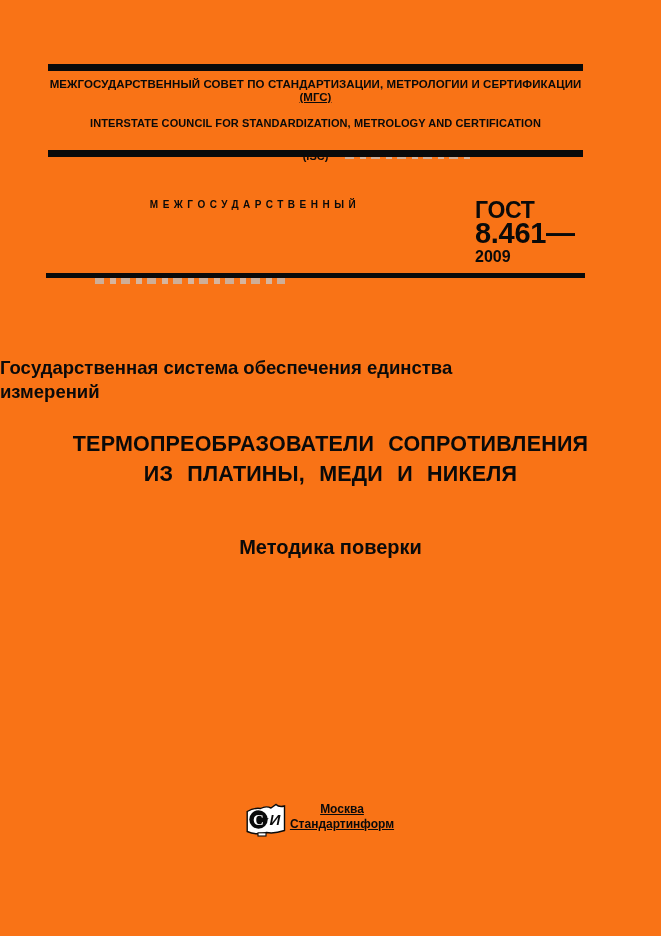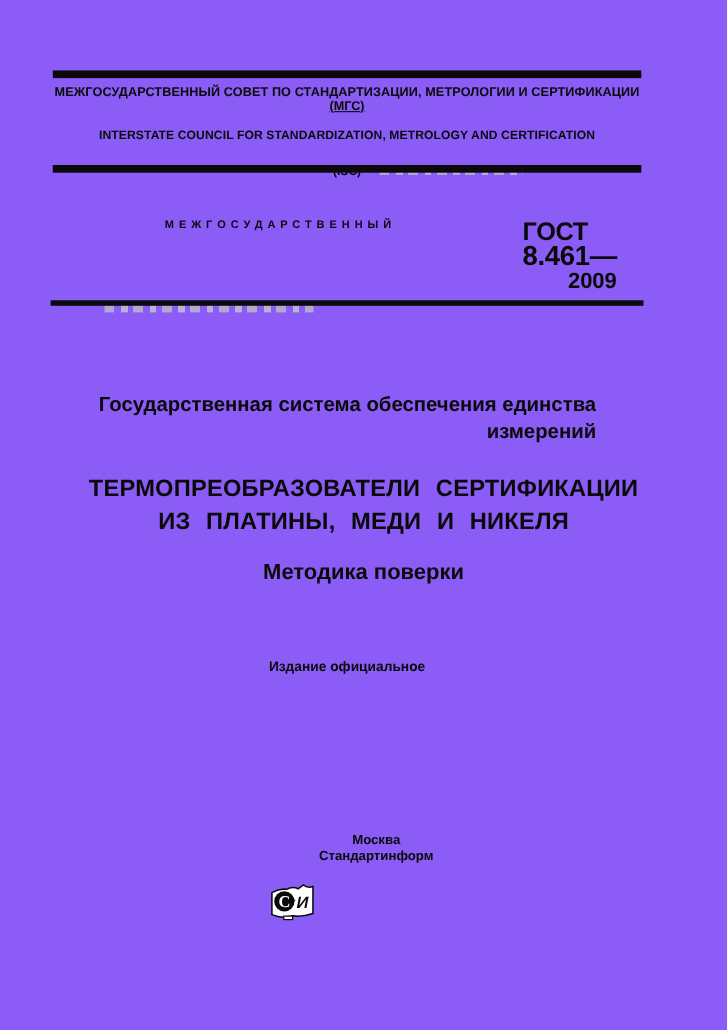--- a/index.html
+++ b/index.html
@@ -1,20 +1,20 @@
 <!DOCTYPE html>
 <html><head>
 <meta charset="utf-8">
 <style>
   html, body { margin: 0; padding: 0; background: #ffffff; }
   .page {
     position: relative;
     width: 661px;
     height: 936px;
-    background: #8b5cf6;
+    background: #f97316;
     overflow: hidden;
     font-family: "Liberation Sans", sans-serif;
     font-weight: bold;
     color: #0a0a0a;
     -webkit-font-smoothing: antialiased;
   }
   .abs { position: absolute; }
 
   .bar { background: #0a0a0a; z-index: 2; }
   #bar-top   { left: 48px; top: 64px;  width: 535px; height: 7px; }
@@ -30,44 +30,44 @@
   .header-en   { font-size: 11px;  line-height: 13px; margin-top: 13px; letter-spacing: 0.1px; }
   .header-abbr-en { font-size: 11px; line-height: 13px; margin-top: 20px; }
 
   .type-block {
     left: 55px; top: 194px; width: 400px;
     text-align: center;
     font-size: 10px; line-height: 21px; letter-spacing: 4.5px;
   }
   .code-block { left: 475px; top: 177px; text-align: left; }
   .code-l1 { font-size: 23px; line-height: 23px; letter-spacing: -0.3px; margin-top: 22px; }
-  .code-l2 { font-size: 25px; line-height: 23px; letter-spacing: -0.3px; }
-  .code-l3 { font-size: 20px; line-height: 23px; text-align: right; }
+  .code-l2 { font-size: 29px; line-height: 23px; letter-spacing: -0.3px; }
+  .code-l3 { font-size: 16px; line-height: 23px; }
 
   .title-system {
     left: 0; top: 356px; width: 542px;
-    text-align: right; font-size: 18.5px; line-height: 24px;
+    text-align: left; font-size: 18.5px; line-height: 24px;
   }
   .title-main {
     left: 0; top: 429px; width: 661px;
     text-align: center; font-size: 21.5px; line-height: 30px;
     word-spacing: 8px; letter-spacing: 0.2px;
   }
   .title-sub {
-    left: 0; top: 508px; width: 661px;
+    left: 0; top: 535px; width: 661px;
     text-align: center; font-size: 20px; line-height: 24px;
   }
   .edition {
     left: 48px; top: 599px; width: 535px;
     text-align: center; font-size: 12.5px;
   }
 
   .imprint-text {
-    left: 242px; top: 756px; width: 200px;
-    text-align: center; font-size: 12px; line-height: 14.5px;
+    left: 242px; top: 802px; width: 200px;
+    text-align: center; font-size: 12px; line-height: 14.5px; text-decoration: underline;
   }
   .logo-wrap { left: 245px; top: 803px; width: 42px; height: 35px; }
 
   
   .artifact {
     z-index: 1;
     height: 8px;
     background: repeating-linear-gradient(
       90deg,
       #c2c2c2 0px, #c2c2c2 9px,
@@ -111,27 +111,26 @@
 
   <div class="abs bar" id="rule-thin"></div>
   <div class="abs artifact" id="artifact-2"></div>
 
   <div class="abs title-system">
     <div>Государственная система обеспечения единства</div>
     <div>измерений</div>
   </div>
 
   <div class="abs title-main">
-    <div>ТЕРМОПРЕОБРАЗОВАТЕЛИ СЕРТИФИКАЦИИ</div>
+    <div>ТЕРМОПРЕОБРАЗОВАТЕЛИ СОПРОТИВЛЕНИЯ</div>
     <div>ИЗ ПЛАТИНЫ, МЕДИ И НИКЕЛЯ</div>
   </div>
 
   <div class="abs title-sub">Методика поверки</div>
 
-  <div class="abs edition">Издание официальное</div>
 
   <div class="abs logo-wrap">
     <svg width="42" height="35" viewBox="0 0 42 35" xmlns="http://www.w3.org/2000/svg">
       <path d="M2.2,8.5 Q9,4.5 15.5,5.5 Q21,2.5 26,5 L31,1.5 Q34,4.5 39.5,3 L39.5,27.5 Q29,31 21.5,29.5 Q11,32.5 2.2,28.5 Z" fill="#ffffff" stroke="#0a0a0a" stroke-width="1.4"></path>
       <circle cx="13.5" cy="16.5" r="9.2" fill="#0a0a0a"></circle>
       <text x="13.5" y="21.5" text-anchor="middle" font-family="Liberation Serif, serif" font-size="15" font-weight="bold" fill="#ffffff">С</text>
       <text x="21.5" y="20" text-anchor="middle" font-family="Liberation Sans, sans-serif" font-size="9" font-weight="bold" fill="#0a0a0a">т</text>
       <text x="30" y="22" text-anchor="middle" font-family="Liberation Sans, sans-serif" font-size="15" font-weight="bold" font-style="italic" fill="#0a0a0a">И</text>
       <rect x="13" y="29.8" width="8" height="3.2" fill="#ffffff" stroke="#0a0a0a" stroke-width="1.1"></rect>
     </svg>

